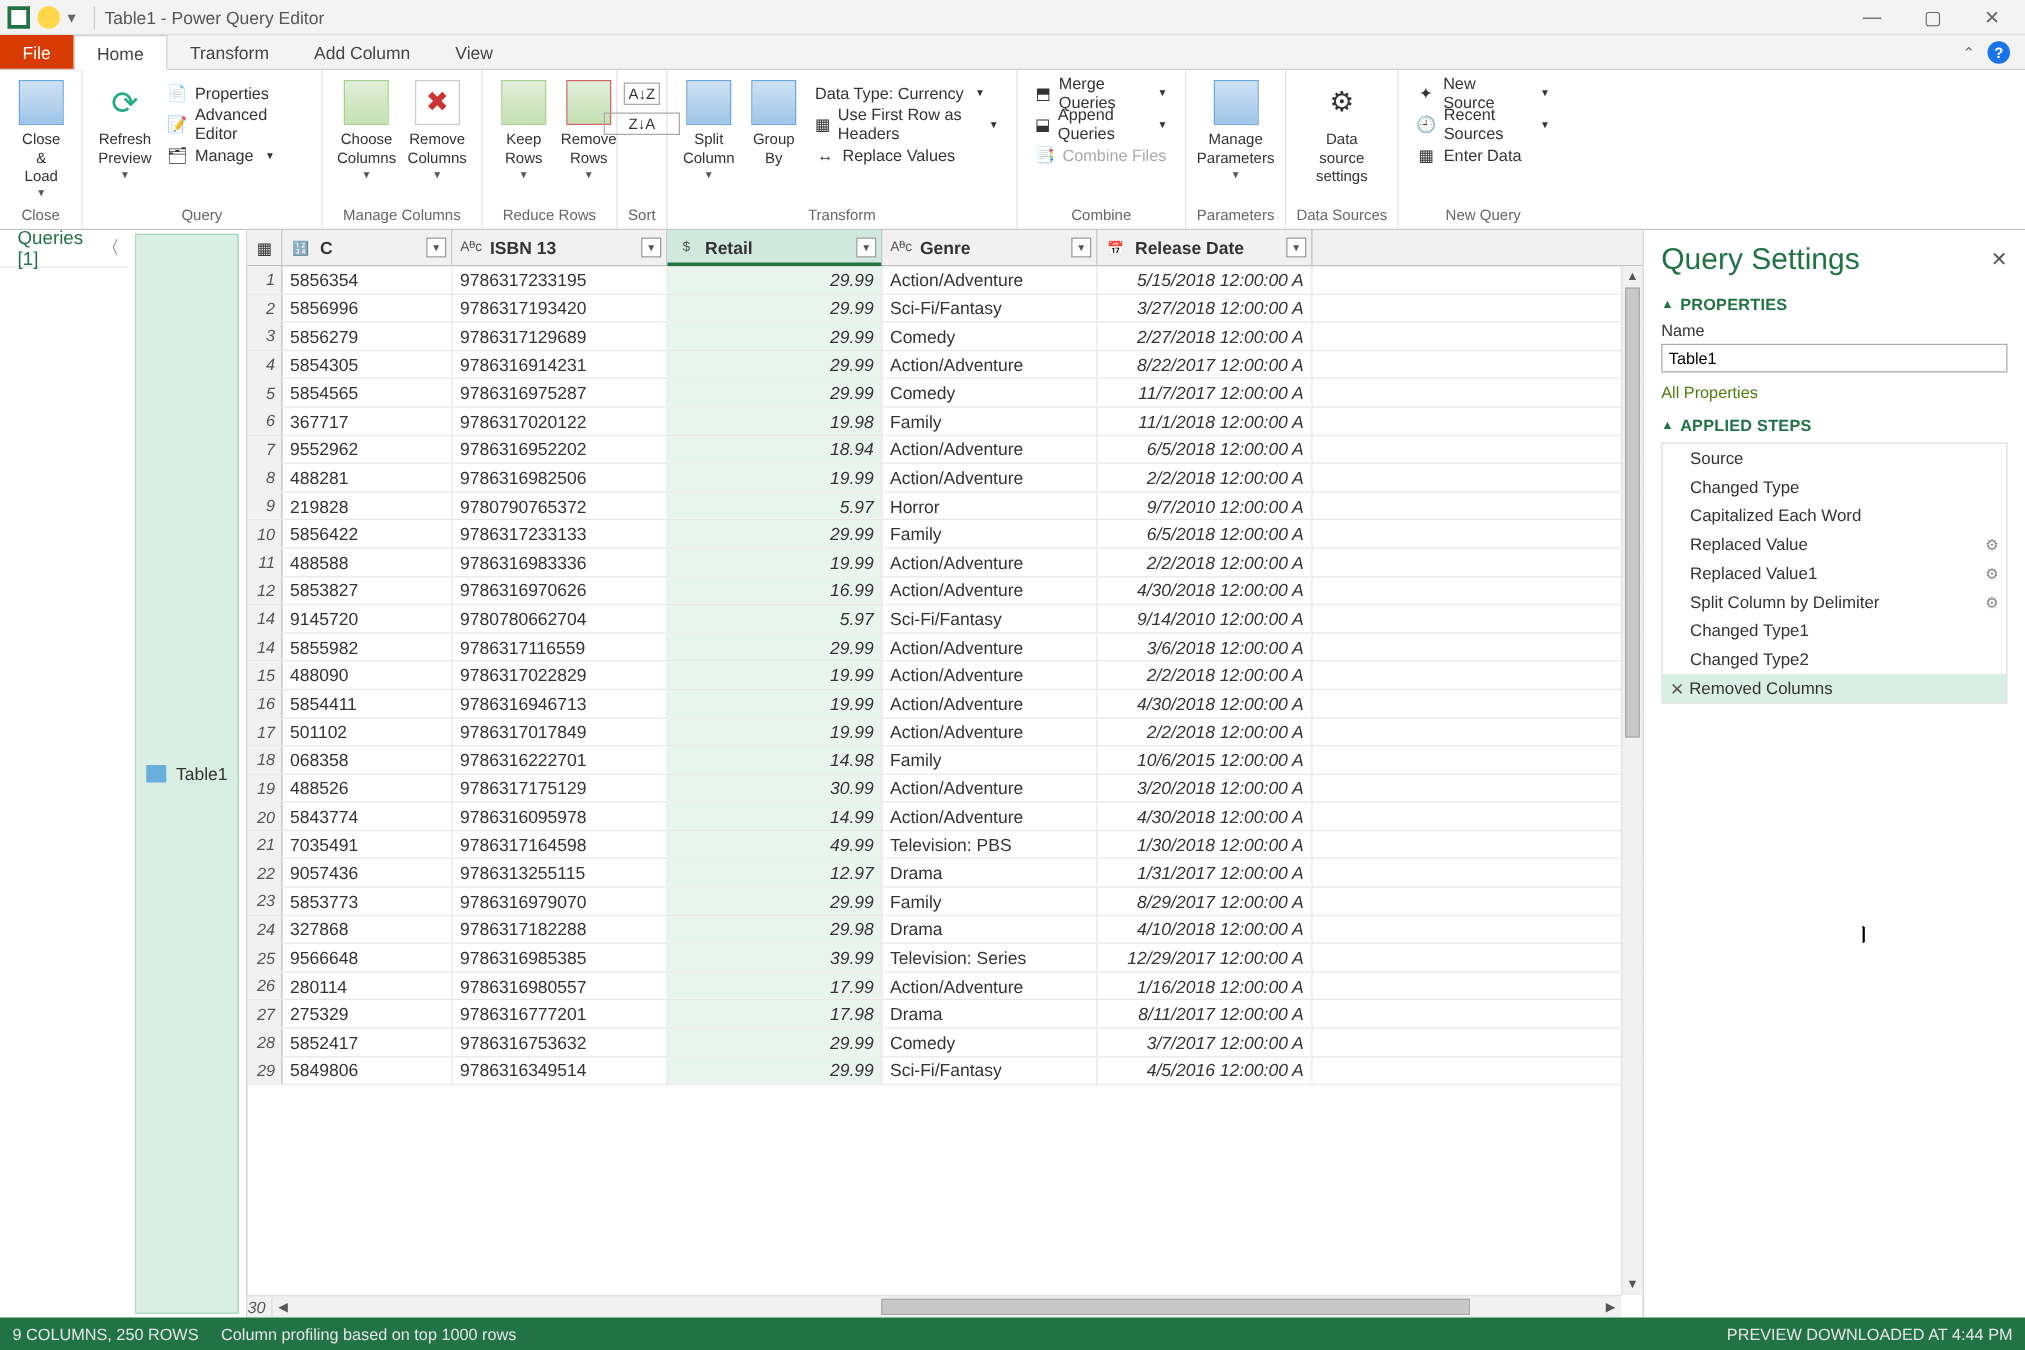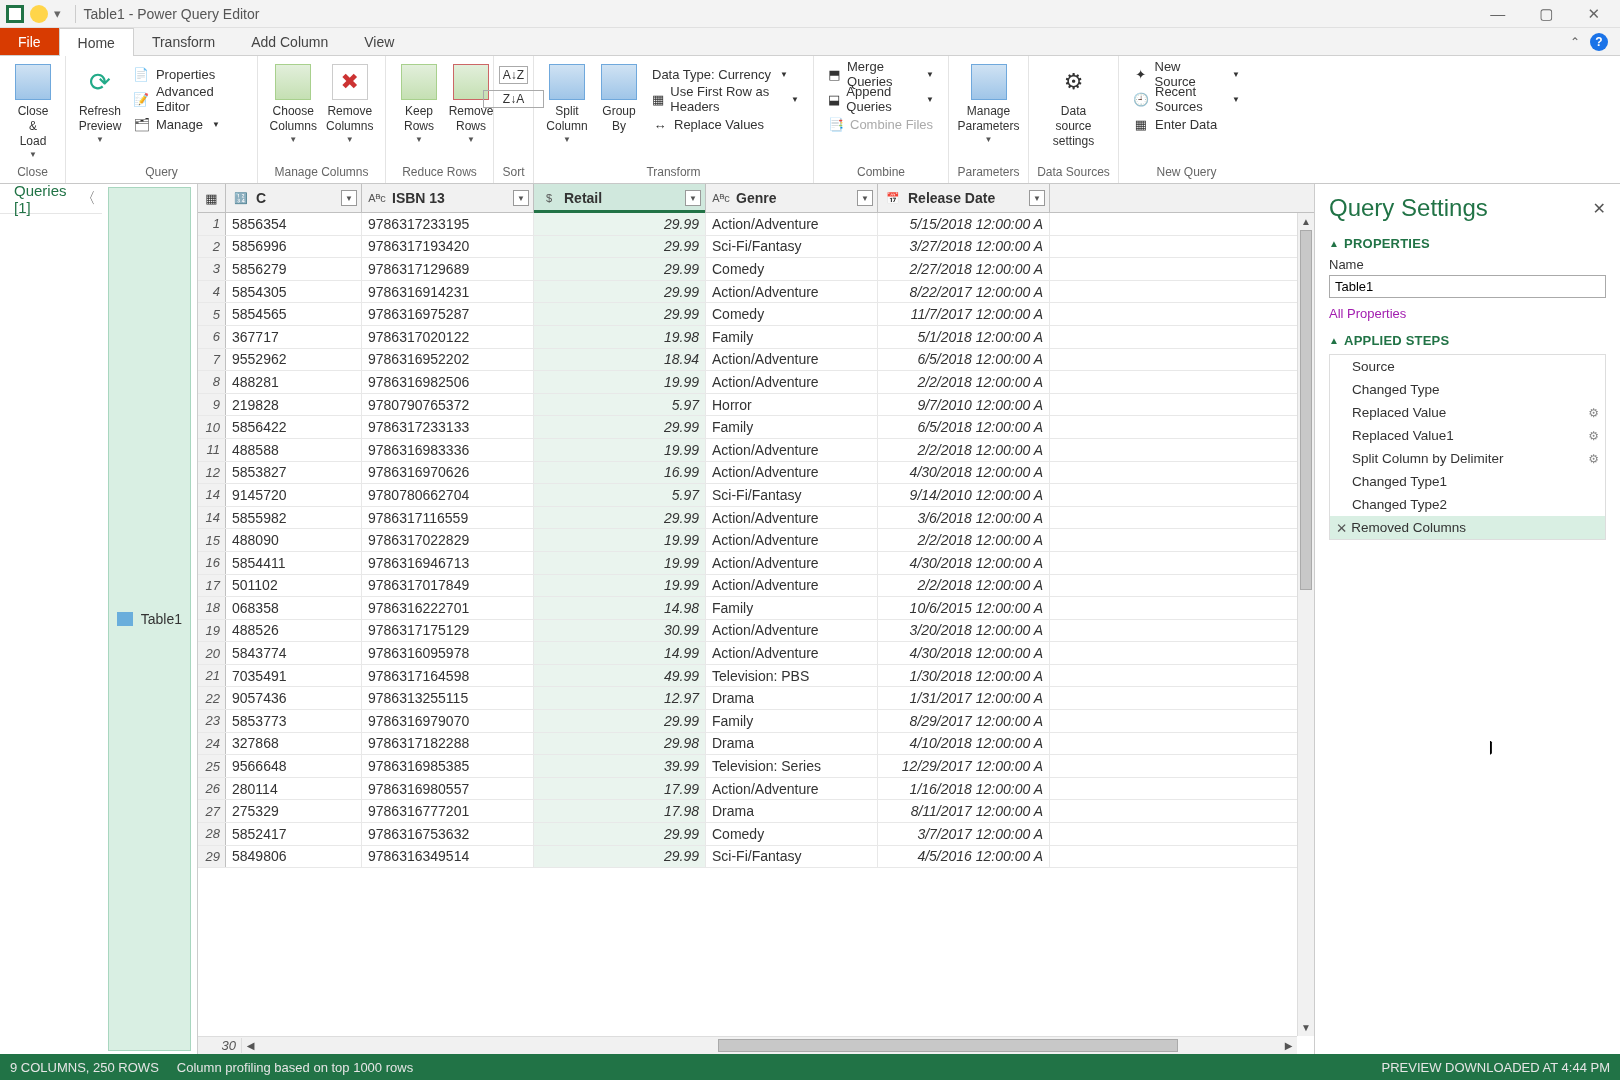--- a/index.html
+++ b/index.html
@@ -86,21 +86,21 @@
 
 .settings { width: 305px; padding: 10px 14px 0 14px; position: relative; }
 .settings .shdr { display: flex; align-items: center; justify-content: space-between; margin-bottom: 14px; }
 .settings .shdr h2 { font-size: 24px; font-weight: 400; color: #217346; }
 .settings .shdr .close { font-size: 16px; color: #555; cursor: pointer; }
 .sect { margin-bottom: 12px; }
 .sect .sh { display: flex; align-items: center; gap: 5px; color: #217346; font-weight: 700; font-size: 13px; margin-bottom: 6px; text-transform: uppercase; letter-spacing: 0.2px; }
 .sect .sh .tri { font-size: 10px; }
 .sect label { display: block; font-size: 13px; margin-bottom: 3px; color: #333; }
 .sect input { width: 100%; padding: 3px 5px; border: 1px solid #aaa; font-size: 13px; }
-.sect .link { color: #a21caf; font-size: 13px; margin-top: 8px; display: inline-block; cursor: pointer; }
+.sect .link { color: #4d7c0f; font-size: 13px; margin-top: 8px; display: inline-block; cursor: pointer; }
 .steps { border: 1px solid #ddd; }
 .step { display: flex; align-items: center; height: 23px; padding: 0 6px 0 22px; cursor: pointer; font-size: 13.5px; position: relative; }
 .step .gear { margin-left: auto; color: #888; font-size: 12px; }
 .step.active { background: #d9efe3; padding-left: 6px; }
 .step.active .del { margin-right: 4px; color: #555; }
 
 
 .status { position: absolute; bottom: 0; left: 0; right: 0; height: 26px; background: #217346; color: #e5e5e5; display: flex; align-items: center; padding: 0 10px; font-size: 13px; }
 .status .sspan { margin-right: 18px; }
 .status .right { margin-left: auto; }
@@ -406,21 +406,21 @@
           <div class="cell c3 r sel">29.99</div>
           <div class="cell c4">Comedy</div>
           <div class="cell c5 date">11/7/2017 12:00:00 A</div>
         </div>
         <div class="row">
           <div class="rn">6</div>
           <div class="cell c1">367717</div>
           <div class="cell c2">9786317020122</div>
           <div class="cell c3 r sel">19.98</div>
           <div class="cell c4">Family</div>
-          <div class="cell c5 date">5/1/2018 12:00:00 A</div>
+          <div class="cell c5 date">11/1/2018 12:00:00 A</div>
         </div>
         <div class="row">
           <div class="rn">7</div>
           <div class="cell c1">9552962</div>
           <div class="cell c2">9786316952202</div>
           <div class="cell c3 r sel">18.94</div>
           <div class="cell c4">Action/Adventure</div>
           <div class="cell c5 date">6/5/2018 12:00:00 A</div>
         </div>
         <div class="row">
@@ -599,21 +599,21 @@
           <div class="cell c4">Sci-Fi/Fantasy</div>
           <div class="cell c5 date">4/5/2016 12:00:00 A</div>
         </div>
       </div>
     <div class="vscroll">
       <div class="arr">▲</div>
       <div class="thumb"></div>
       <div class="arr" style="position:absolute;bottom:0;left:0;right:0;">▼</div>
     </div>
     <div class="hscroll">
-      <div style="width:44px;border-right:1px solid #ddd;text-align:right;padding-right:5px;font-size:13px;font-style:italic;color:#555;">30</div>
+      <div style="width:20px;border-right:1px solid #ddd;text-align:right;padding-right:5px;font-size:13px;font-style:italic;color:#555;">30</div>
       <div class="arr">◀</div>
       <div class="track">
           <div class="thumb"></div>
         </div>
       <div class="arr">▶</div>
     </div>
   </div>
 
   <div class="settings">
     <div class="shdr">
@@ -633,20 +633,23 @@
       <div class="sh">
           <span class="tri">▲</span>
           <span>APPLIED STEPS</span>
         </div>
       <div class="steps" id="steps">
           <div class="step">
             <span>Source</span>
           </div>
           <div class="step">
             <span>Changed Type</span>
+          </div>
+          <div class="step">
+            <span>Capitalized Each Word</span>
           </div>
           <div class="step">
             <span>Replaced Value</span>
             <span class="gear">⚙</span>
           </div>
           <div class="step">
             <span>Replaced Value1</span>
             <span class="gear">⚙</span>
           </div>
           <div class="step">

